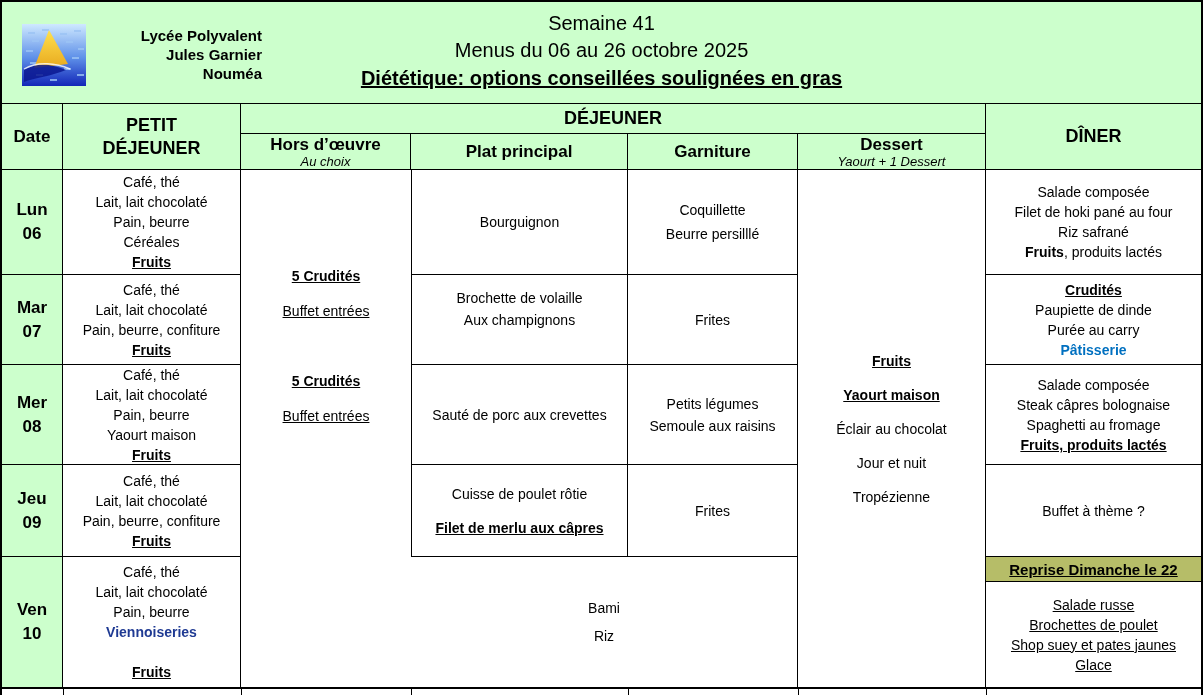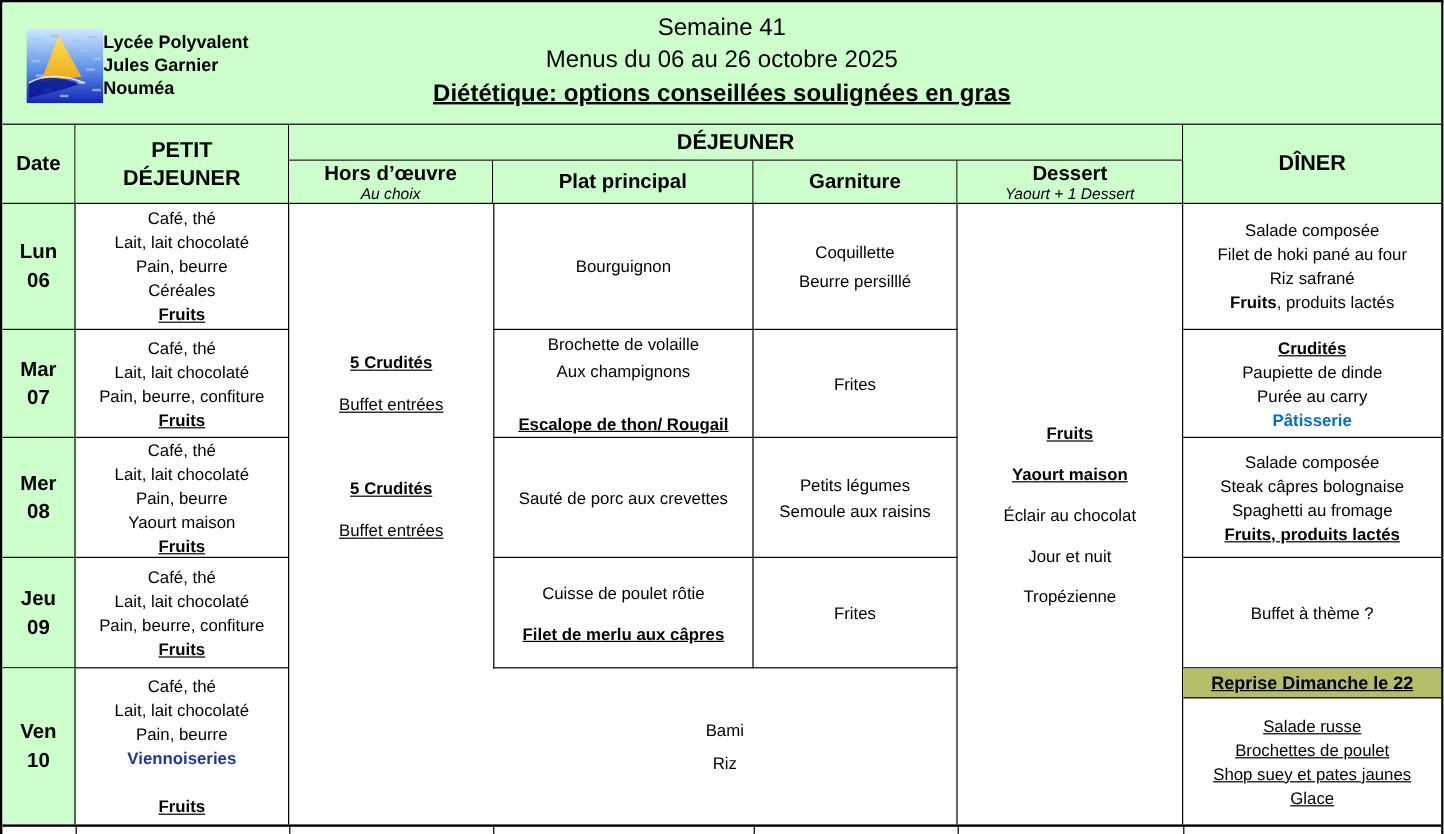--- a/index.html
+++ b/index.html
@@ -23,31 +23,31 @@
   .lh34 .ln{line-height:34px;}
   .lh35 .ln{line-height:35px;}
   .s-b{font-weight:bold;}
   .s-u{text-decoration:underline;}
   .s-bu{font-weight:bold;text-decoration:underline;}
   .s-blue{font-weight:bold;color:var(--blue,#0070c0);}
   .s-navy{font-weight:bold;color:var(--navy,#1f3a93);}
   
   #titleCell{position:relative;grid-column:1/8;grid-row:1;justify-content:flex-start;padding-top:8px;}
   #logo{position:absolute;left:20px;top:22px;width:64px;height:62px;}
-  #schoolName{position:absolute;left:84px;top:24px;width:176px;font-weight:bold;font-size:15px;line-height:19px;white-space:pre-line;text-align:left;}
+  #schoolName{position:absolute;left:84px;top:24px;width:176px;font-weight:bold;font-size:15px;line-height:19px;white-space:pre-line;text-align:right;}
   .t1{font-size:20px;line-height:27px;}
   .t2{font-size:20px;line-height:27px;}
   .t3{font-size:20px;line-height:29px;font-weight:bold;text-decoration:underline;}
   .hdr-big{font-size:18px;font-weight:bold;}
   .hdr-mid{font-size:17px;font-weight:bold;line-height:20px;}
   .hdr-sub{font-size:13px;font-style:italic;font-weight:normal;line-height:14px;}
   #pdHdr{font-size:18px;font-weight:bold;line-height:23px;white-space:pre-line;}
   .dateCell{font-weight:bold;font-size:17px;line-height:24px;white-space:pre-line;}
   
-  #horsCell{justify-content:flex-start;padding-top:115px;}
+  #horsCell{justify-content:flex-start;padding-top:89px;}
   
   #venDiner{justify-content:flex-start;padding:0;}
   #venBanner{width:100%;height:25px;box-sizing:border-box;border-bottom:1px solid #000;
              background:var(--olive,#b6bd68);display:flex;align-items:center;justify-content:center;
              font-weight:bold;font-size:15px;}
   #venDinerBody{flex:1;display:flex;flex-direction:column;align-items:center;justify-content:center;width:100%;}
   
   #bottomline{position:absolute;left:0;top:685px;width:1199px;height:2px;background:#000;}
   .tick{position:absolute;top:687px;width:1px;height:6px;background:#000;}
 </style>
@@ -172,21 +172,20 @@
         <div class="ln"><span class="s-u">Buffet entrées</span></div>
       </div>
 
     <div class="c bL lh20" style="grid-column:4;grid-row:4;">
         <div class="ln"><span>Bourguignon</span></div>
       </div>
     <div class="c bL lh22" style="grid-column:4;grid-row:5;">
         <div class="ln"><span>Brochette de volaille</span></div>
         <div class="ln"><span>Aux champignons</span></div>
         <div class="ln">&nbsp;</div>
-        <div class="ln"><span class="s-bu">Escalope de thon/ Rougail</span></div>
       </div>
     <div class="c bL lh20" style="grid-column:4;grid-row:6;">
         <div class="ln"><span>Sauté de porc aux crevettes</span></div>
       </div>
     <div class="c bL lh34" style="grid-column:4;grid-row:7;">
         <div class="ln"><span>Cuisse de poulet rôtie</span></div>
         <div class="ln"><span class="s-bu">Filet de merlu aux câpres</span></div>
       </div>
 
     <div class="c lh24" style="grid-column:5;grid-row:4;">

